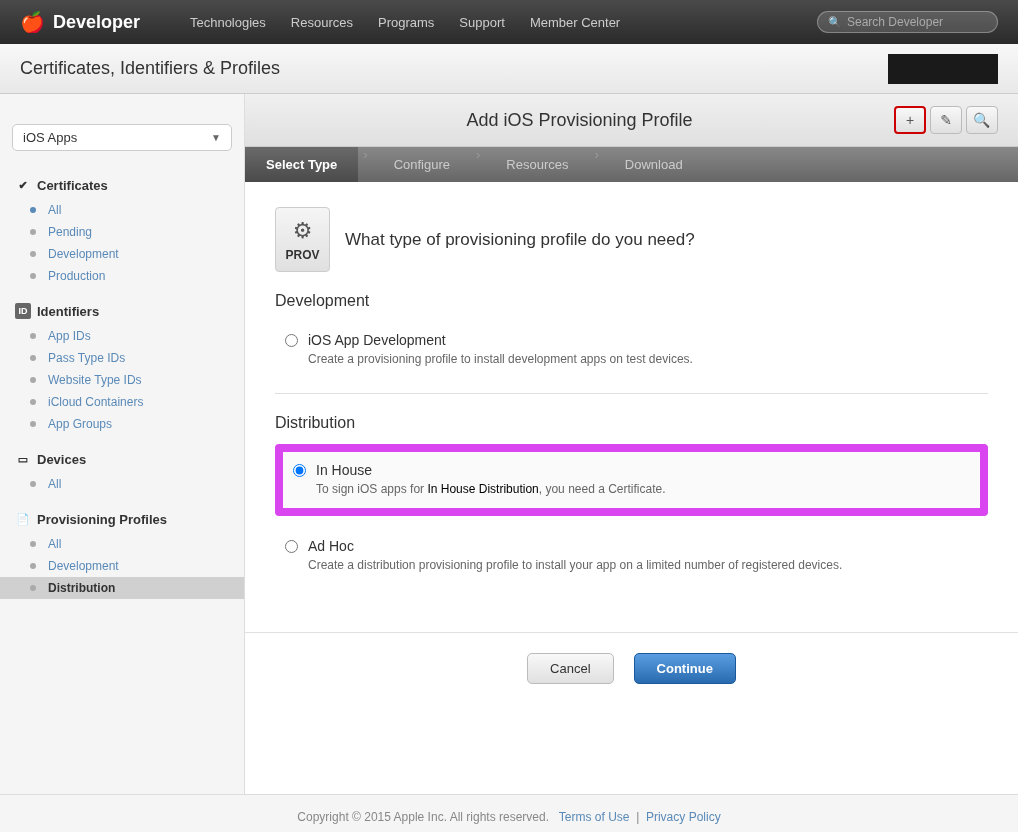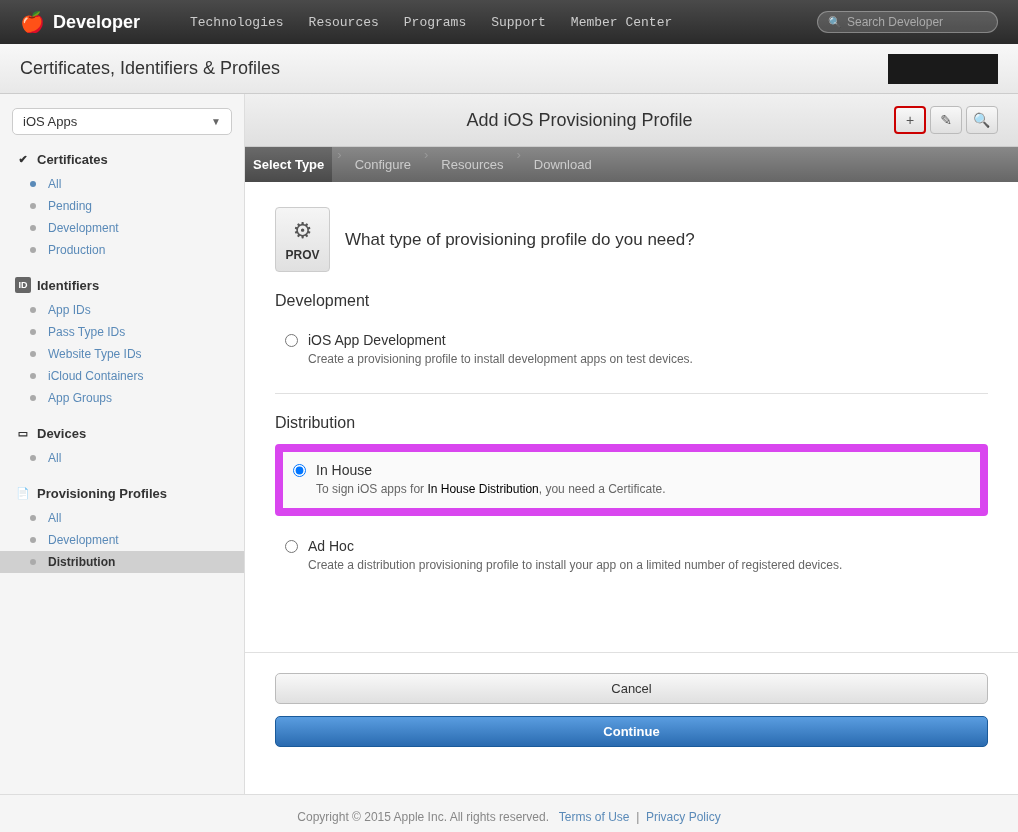--- a/index.html
+++ b/index.html
@@ -2,38 +2,38 @@
 <html><head>
   <meta charset="utf-8">
   <style>
     * { box-sizing: border-box; margin: 0; padding: 0; }
     body { font-family: -apple-system, "Helvetica Neue", Arial, sans-serif; font-size: 13px; background: #f0f0f0; color: #333; width: 1018px; min-height: 832px; }
 
     
     .top-nav { background: linear-gradient(to bottom, #4a4a4a, #2a2a2a); height: 44px; display: flex; align-items: center; padding: 0 20px; gap: 30px; }
     .nav-logo { display: flex; align-items: center; gap: 8px; color: white; font-size: 18px; font-weight: 600; }
     .apple-logo { font-size: 20px; }
-    .nav-links { display: flex; gap: 25px; margin-left: 20px; font-family: Liberation Mono, monospace; }
+    .nav-links { display: flex; gap: 25px; margin-left: 20px; }
     .nav-link { color: #ccc; font-size: 13px; text-decoration: none; cursor: pointer; }
     .nav-search { margin-left: auto; display: flex; align-items: center; background: rgba(255,255,255,0.15); border: 1px solid rgba(255,255,255,0.3); border-radius: 12px; padding: 3px 10px; gap: 5px; }
     .search-icon-nav { color: #aaa; font-size: 11px; }
     .nav-search input { background: transparent; border: none; outline: none; color: white; font-size: 12px; width: 140px; }
     .nav-search input::placeholder { color: #aaa; }
 
     
     .header-bar { background: linear-gradient(to bottom, #f8f8f8, #e8e8e8); border-bottom: 1px solid #ccc; height: 50px; display: flex; align-items: center; padding: 0 20px; }
     .header-title { font-size: 18px; font-weight: 300; color: #333; flex: 1; }
     .header-black-block { background: #1a1a1a; width: 110px; height: 30px; }
 
     
     .main-layout { display: flex; min-height: 700px; }
 
     
     .sidebar { width: 245px; background: #f5f5f5; border-right: 1px solid #ddd; padding: 10px 0; flex-shrink: 0; }
-    .sidebar-dropdown { margin: 4px 12px; display: flex; align-items: center; background: white; border: 1px solid #ccc; border-radius: 5px; padding: 5px 10px; cursor: pointer; }
+    .sidebar-dropdown { margin: 20px 12px; display: flex; align-items: center; background: white; border: 1px solid #ccc; border-radius: 5px; padding: 5px 10px; cursor: pointer; }
     .sidebar-dropdown-label { flex: 1; font-size: 13px; color: #333; }
     .sidebar-dropdown-arrow { font-size: 10px; color: #666; }
 
     .sidebar-section { margin-top: 10px; }
     .sidebar-section-header { display: flex; align-items: center; gap: 6px; padding: 6px 15px; font-weight: 600; font-size: 13px; color: #333; }
     .sidebar-section-icon { width: 16px; height: 16px; display: inline-flex; align-items: center; justify-content: center; font-size: 11px; }
     .sidebar-item { padding: 4px 15px 4px 30px; font-size: 12px; color: #5a8ab8; cursor: pointer; display: flex; align-items: center; gap: 12px; }
     .sidebar-item.active { background: #d0d0d0; color: #333; font-weight: 600; }
     .sidebar-bullet { width: 6px; height: 6px; background: #aaa; border-radius: 50%; flex-shrink: 0; }
     .sidebar-bullet.blue { background: #5a8ab8; }
@@ -41,21 +41,21 @@
     
     .content { flex: 1; background: white; }
     .content-header { background: linear-gradient(to bottom, #f0f0f0, #e0e0e0); border-bottom: 1px solid #ccc; padding: 12px 20px; display: flex; align-items: center; }
     .content-title { flex: 1; font-size: 18px; font-weight: 300; color: #333; text-align: center; }
     .toolbar-buttons { display: flex; gap: 4px; }
     .toolbar-btn { width: 32px; height: 28px; background: linear-gradient(to bottom, #f8f8f8, #e0e0e0); border: 1px solid #bbb; border-radius: 4px; cursor: pointer; display: flex; align-items: center; justify-content: center; font-size: 14px; color: #555; }
     .toolbar-btn.highlighted { border: 2px solid #cc0000; }
 
     
     .wizard-steps { background: linear-gradient(to bottom, #888, #666); display: flex; padding: 0; }
-    .wizard-step { padding: 10px 8px; font-size: 13px; color: #ccc; position: relative; display: flex; align-items: center; gap: 6px; cursor: pointer; }
+    .wizard-step { padding: 10px 21px; font-size: 13px; color: #ccc; position: relative; display: flex; align-items: center; gap: 6px; cursor: pointer; }
     .wizard-step.active { background: linear-gradient(to bottom, #6a6a6a, #4a4a4a); color: white; font-weight: 600; }
     .wizard-arrow { color: #999; margin: 0 5px; }
 
     
     .wizard-content { padding: 25px 30px; }
 
     .prov-icon { width: 55px; height: 65px; background: linear-gradient(to bottom, #f5f5f5, #e0e0e0); border: 1px solid #ccc; border-radius: 4px; display: flex; flex-direction: column; align-items: center; justify-content: center; float: left; margin-right: 15px; }
     .prov-icon-gear { font-size: 22px; color: #555; }
     .prov-icon-label { font-size: 12px; color: #333; font-weight: 600; margin-top: 4px; }
 
@@ -65,21 +65,21 @@
     .section-heading { font-size: 16px; color: #333; font-weight: 400; margin: 20px 0 12px 0; }
     .divider { border: none; border-top: 1px solid #e0e0e0; margin: 15px 0; }
 
     .option-row { display: flex; align-items: flex-start; gap: 10px; margin-bottom: 12px; padding: 10px; border-radius: 4px; }
     .option-row.selected { border: 8px solid #d946ef; background: #fafafa; }
     .option-radio { margin-top: 2px; flex-shrink: 0; }
     .option-label { font-size: 14px; font-weight: 400; color: #333; margin-bottom: 3px; }
     .option-desc { font-size: 12px; color: #666; line-height: 1.4; }
 
     
-    .footer-buttons { padding: 20px 30px; display: flex; justify-content: center; gap: 12px; border-top: 1px solid #e0e0e0; margin-top: 32px; flex-direction: column; }
+    .footer-buttons { padding: 20px 30px; display: flex; justify-content: center; gap: 20px; border-top: 1px solid #e0e0e0; margin-top: 12px; }
     .btn-cancel { background: linear-gradient(to bottom, #f8f8f8, #e0e0e0); border: 1px solid #bbb; border-radius: 5px; padding: 7px 22px; font-size: 13px; color: #333; cursor: pointer; }
     .btn-continue { background: linear-gradient(to bottom, #5a9de0, #2a6bb0); border: 1px solid #1a5a9a; border-radius: 5px; padding: 7px 22px; font-size: 13px; color: white; cursor: pointer; font-weight: 600; }
 
     
     .page-footer { background: #f5f5f5; border-top: 1px solid #ddd; padding: 15px; text-align: center; font-size: 12px; color: #888; }
     .page-footer a { color: #5a8ab8; text-decoration: none; }
 
     .clearfix::after { content: ''; display: table; clear: both; }
   </style>
 </head>

